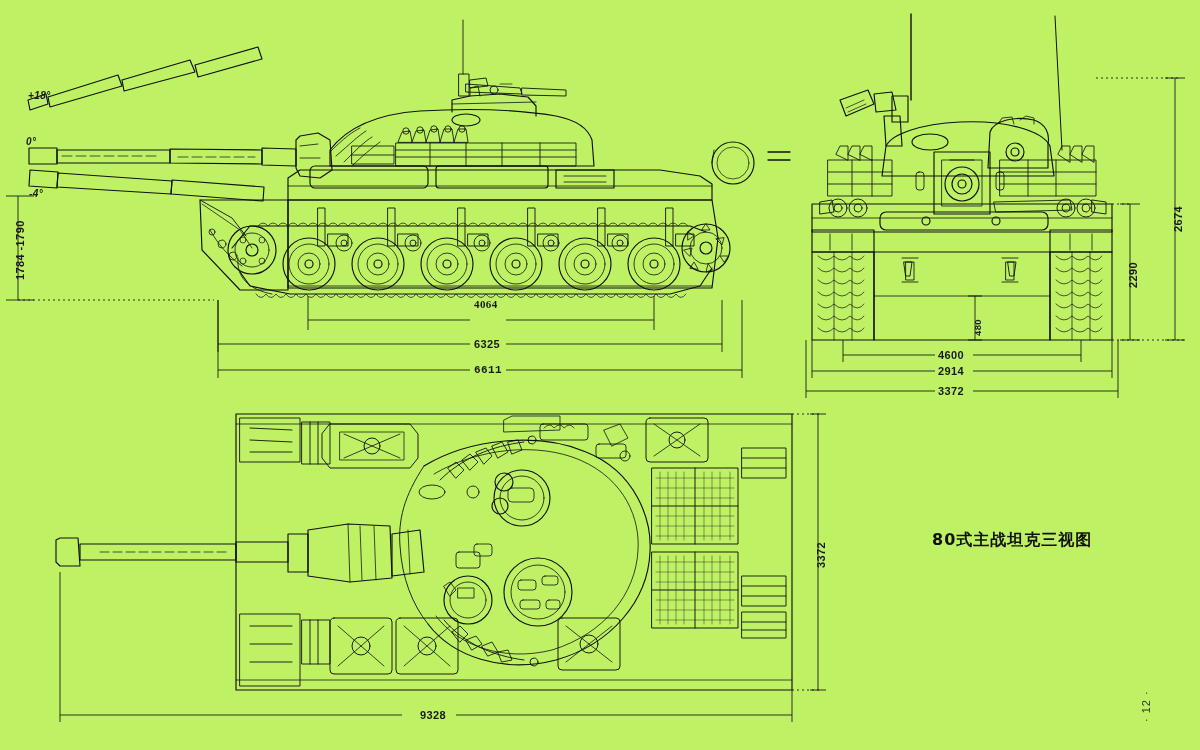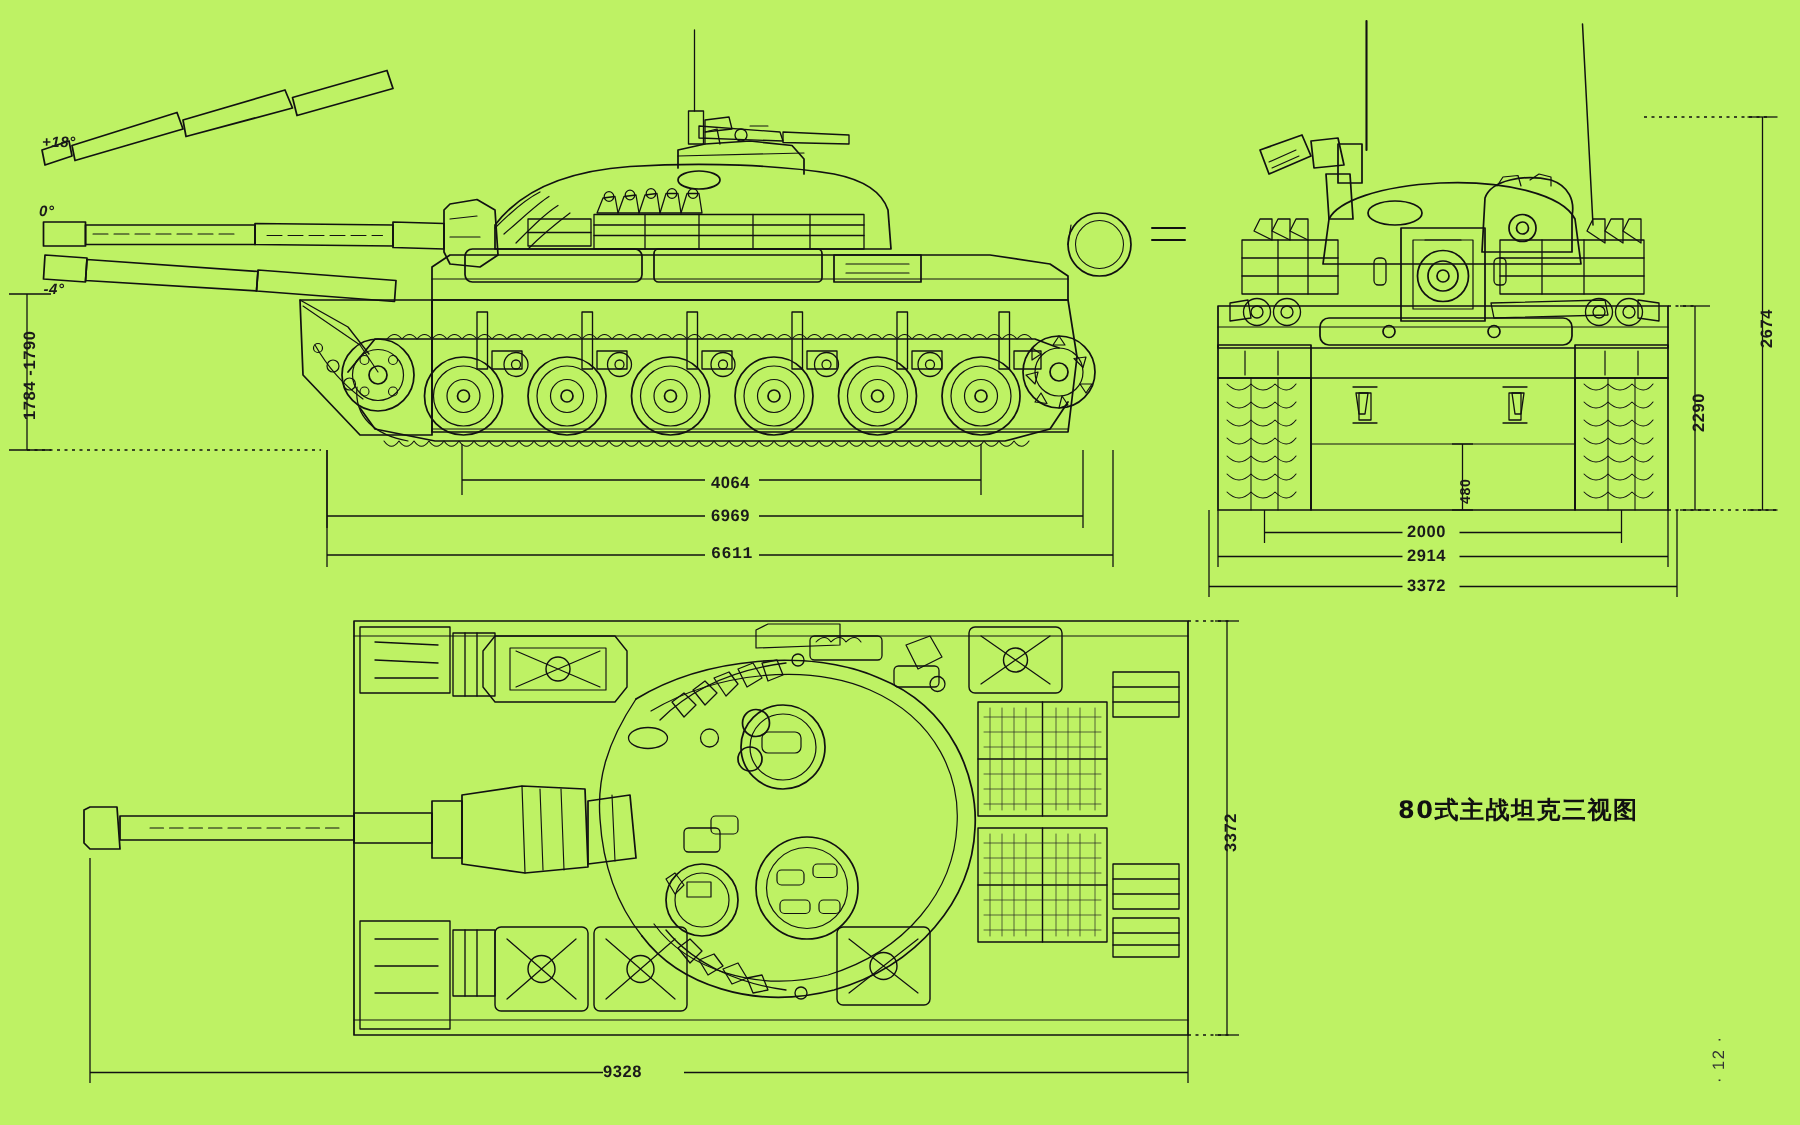--- a/index.html
+++ b/index.html
@@ -652,39 +652,39 @@
   </svg>
 
   <div class="lbl ang" style="left:28px; top:90px;">+18°</div>
 
   <div class="lbl ang" style="left:26px; top:136px;">0°</div>
 
   <div class="lbl ang" style="left:29px; top:188px;">-4°</div>
 
   <div class="lbl rot90" style="left:14px; top:280px;">1784 -1790</div>
 
-  <div class="lbl" style="left:474px; top:316px;">4064</div>
-
-  <div class="lbl" style="left:474px; top:338px;">6969</div>
+  <div class="lbl" style="left:474px; top:298px;font-family:Liberation Serif, serif;">4064</div>
+
+  <div class="lbl" style="left:474px; top:338px;">6325</div>
 
   <div class="lbl" style="left:474px; top:364px;font-family:Liberation Mono, monospace;">6611</div>
 
   <div class="lbl small rot90" style="left:972px; top:336px;">480</div>
 
-  <div class="lbl" style="left:938px; top:349px;">2000</div>
+  <div class="lbl" style="left:938px; top:349px;">4600</div>
 
   <div class="lbl" style="left:938px; top:365px;">2914</div>
 
   <div class="lbl" style="left:938px; top:385px;">3372</div>
 
   <div class="lbl rot90" style="left:1127px; top:288px;">2290</div>
 
   <div class="lbl rot90" style="left:1172px; top:232px;">2674</div>
 
   <div class="lbl rot90" style="left:815px; top:568px;">3372</div>
 
-  <div class="lbl" style="left:402px; top:709px;">9328</div>
+  <div class="lbl" style="left:420px; top:709px;">9328</div>
 
   <div class="caption" style="left:932px; top:530px;">80式主战坦克三视图</div>
 
   <div class="pagenum rot90" style="left:1140px; top:722px;">· 12 ·</div>
 
 </div>
 
 </body></html>

